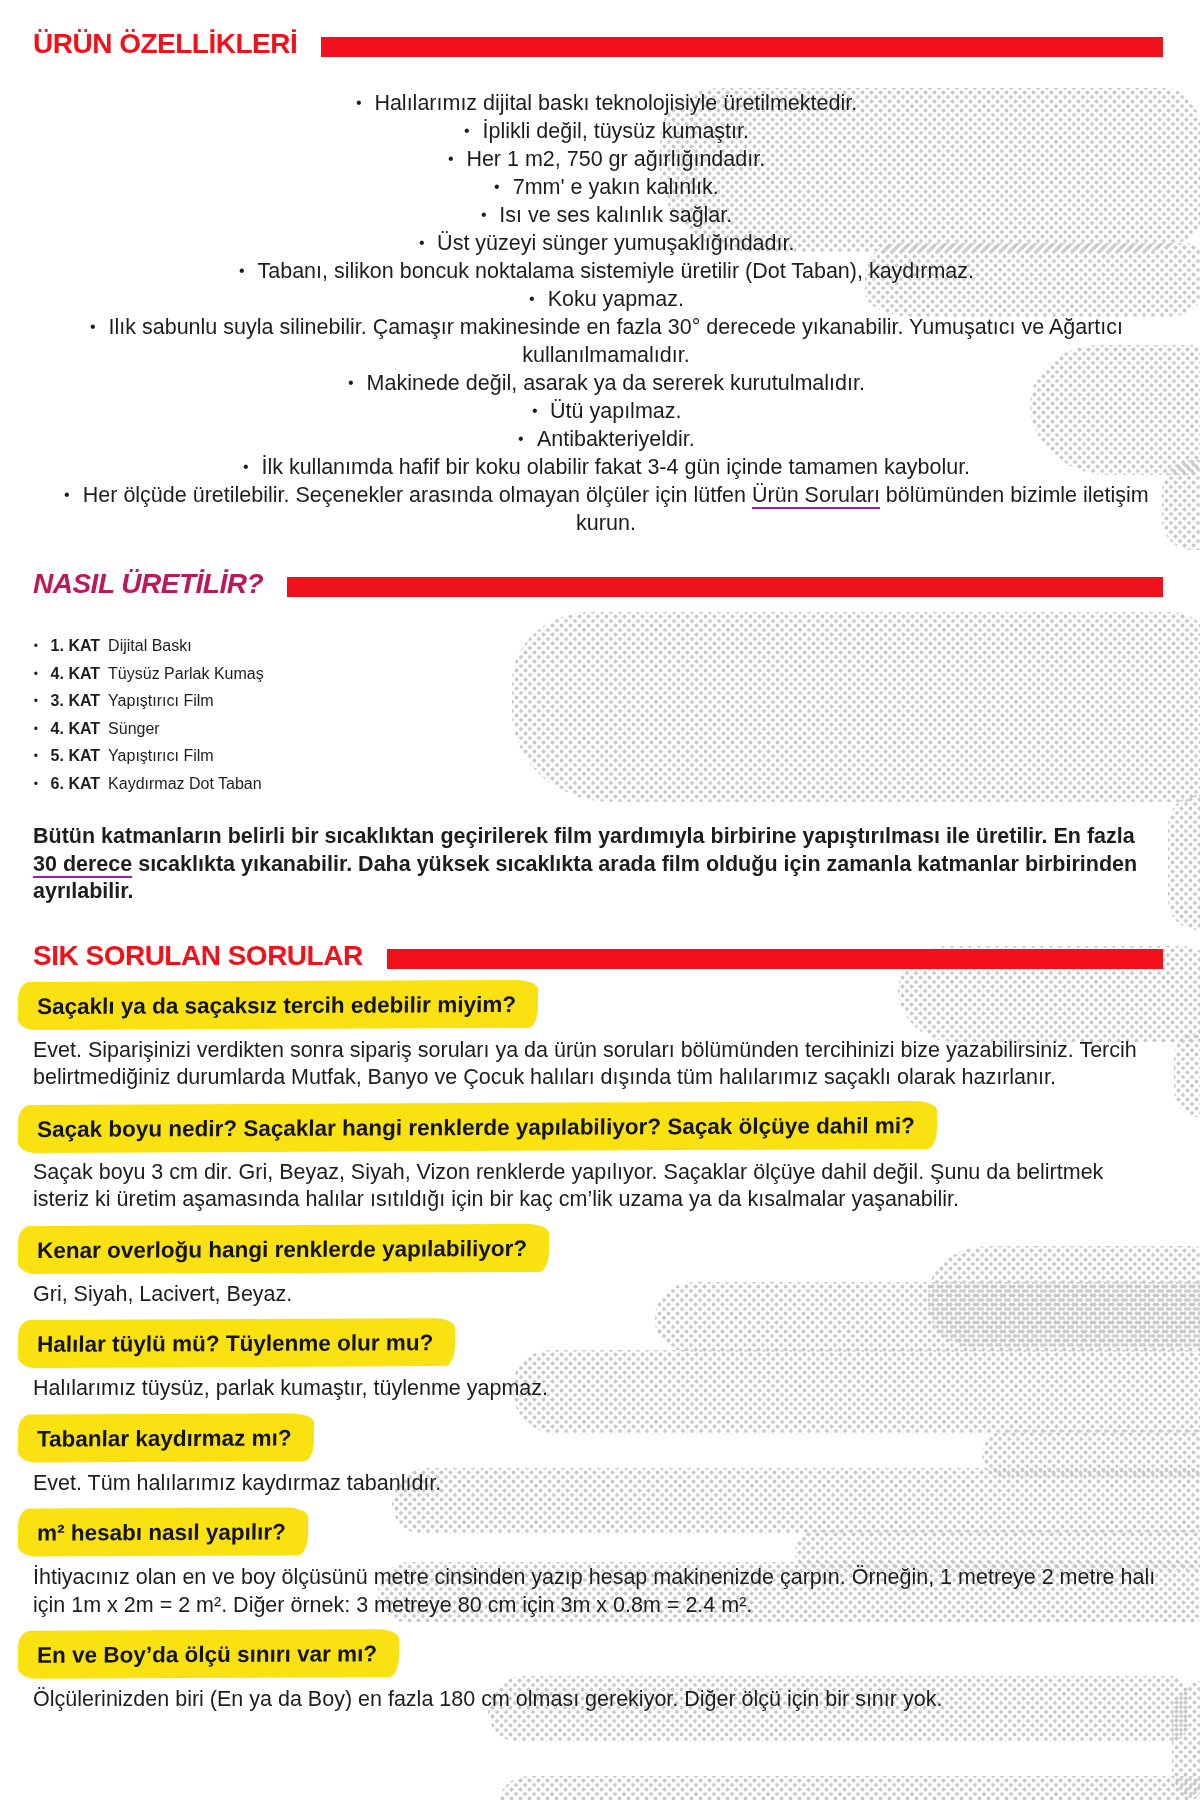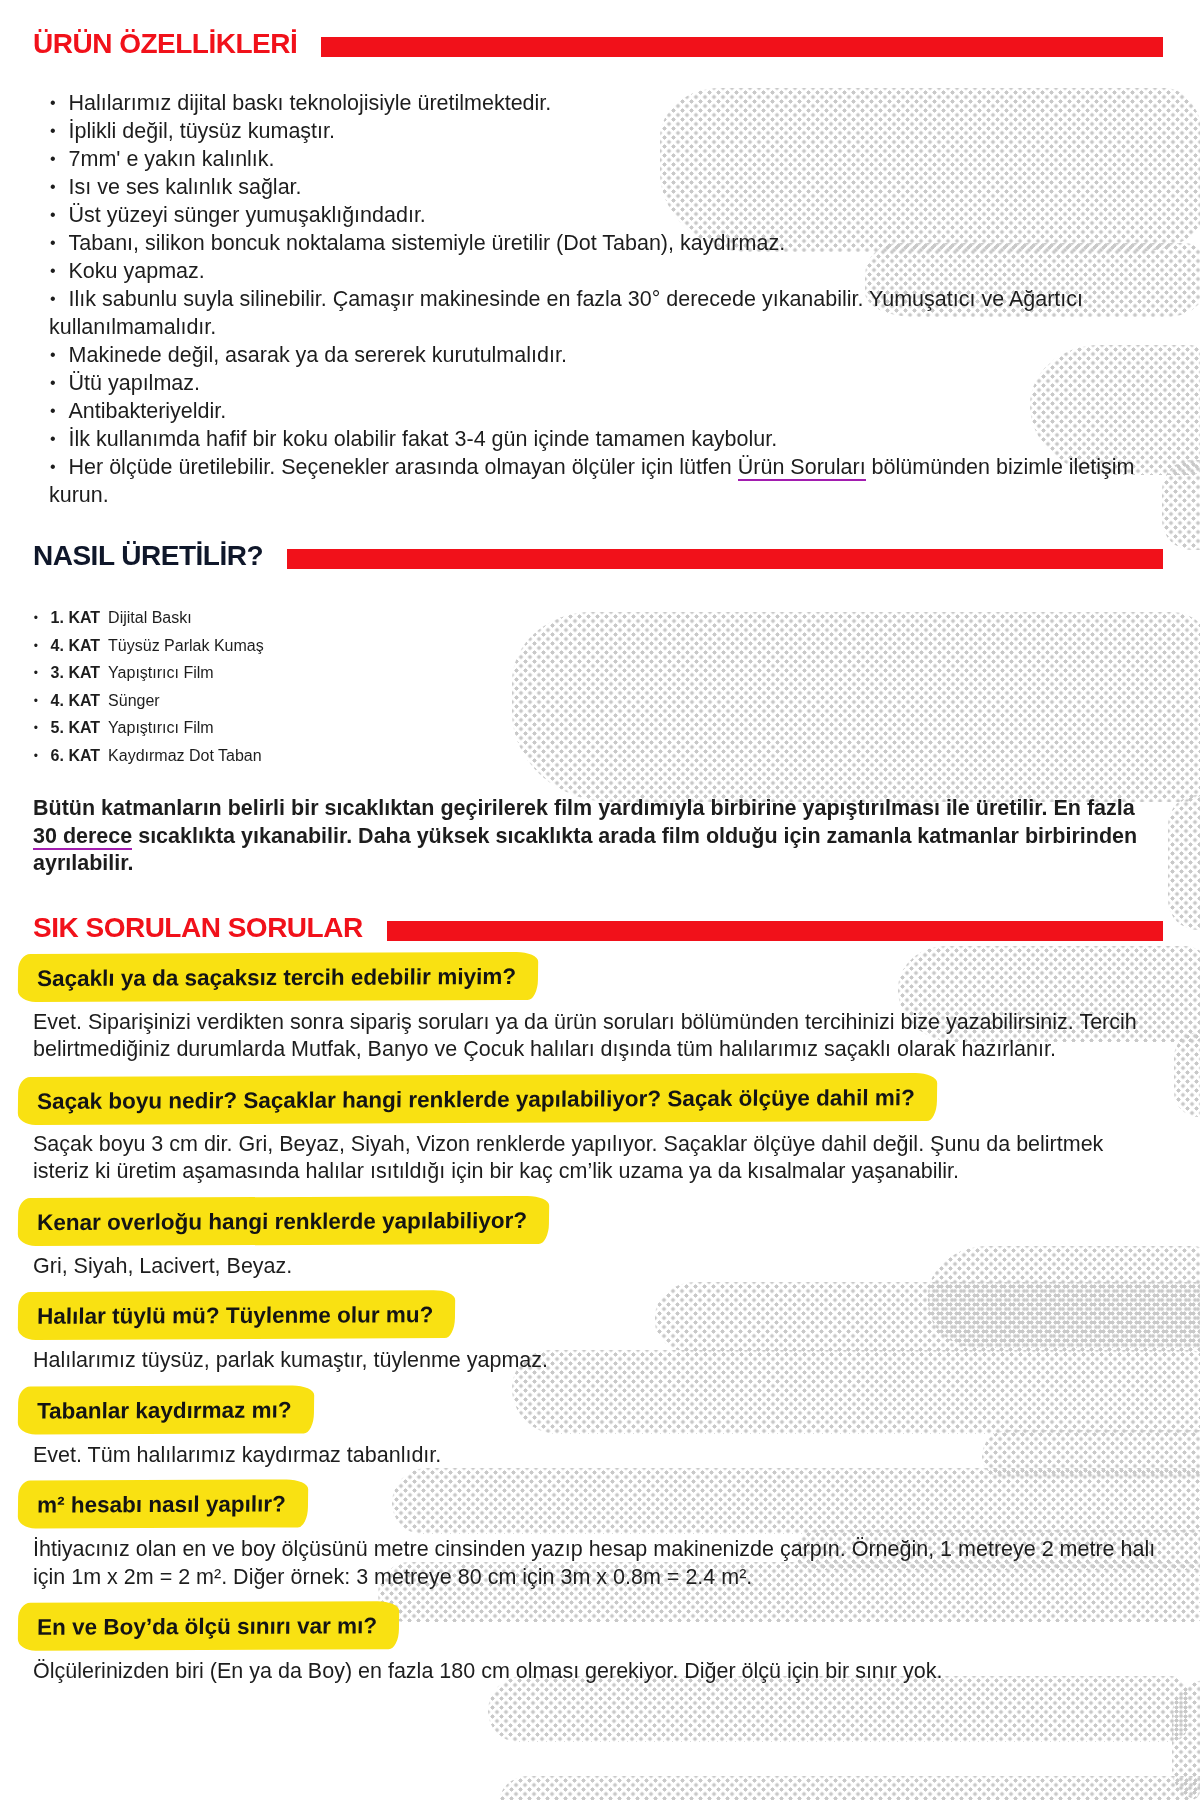--- a/index.html
+++ b/index.html
@@ -29,21 +29,21 @@
   }
   
   .hrow{display:flex;align-items:flex-end;column-gap:24px;}
   .htitle{
     font-size:28px;font-weight:bold;letter-spacing:-0.5px;
     line-height:28px;white-space:nowrap;
   }
   .hbar{flex:1;height:20px;margin-bottom:1px;}
   
   .feat{list-style:none;margin:31px 0 0 16px;padding:0;
-    font-size:21.5px;line-height:28px;font-weight:500;max-width:1132px;}
+    font-size:21.5px;line-height:28px;font-weight:500;max-width:1132px;text-align:center;}
   .feat li{margin:0;}
   .blt{display:inline-block;margin-right:12px;transform:scale(.75);}
   .u{border-bottom:2px solid #a21caf;}
   
   .layers{list-style:none;margin:34px 0 0 0;padding:0;
     font-size:16px;line-height:27.5px;font-weight:500;}
   .layers .lbl{font-weight:bold;margin-right:8px;}
   .para{margin:26px 0 0 0;font-size:21.5px;line-height:27.5px;
     font-weight:700;max-width:1132px;}
   
@@ -92,37 +92,38 @@
   <div class="content">
 
     <section>
       <div class="hrow">
         <span class="htitle" style="color: rgb(241, 17, 26);">ÜRÜN ÖZELLİKLERİ</span>
         <span class="hbar" style="background: rgb(241, 17, 26);"></span>
       </div>
       <ul class="feat" id="features-list">
           <li><span class="blt">•</span><span>Halılarımız dijital baskı teknolojisiyle üretilmektedir.</span></li>
           <li><span class="blt">•</span><span>İplikli değil, tüysüz kumaştır.</span></li>
+          <li><span class="blt">•</span><span>Her 1 m2, 750 gr ağırlığındadır.</span></li>
           <li><span class="blt">•</span><span>7mm' e yakın kalınlık.</span></li>
           <li><span class="blt">•</span><span>Isı ve ses kalınlık sağlar.</span></li>
           <li><span class="blt">•</span><span>Üst yüzeyi sünger yumuşaklığındadır.</span></li>
           <li><span class="blt">•</span><span>Tabanı, silikon boncuk noktalama sistemiyle üretilir (Dot Taban), kaydırmaz.</span></li>
           <li><span class="blt">•</span><span>Koku yapmaz.</span></li>
           <li><span class="blt">•</span><span>Ilık sabunlu suyla silinebilir. Çamaşır makinesinde en fazla 30° derecede yıkanabilir. Yumuşatıcı ve Ağartıcı kullanılmamalıdır.</span></li>
           <li><span class="blt">•</span><span>Makinede değil, asarak ya da sererek kurutulmalıdır.</span></li>
           <li><span class="blt">•</span><span>Ütü yapılmaz.</span></li>
           <li><span class="blt">•</span><span>Antibakteriyeldir.</span></li>
           <li><span class="blt">•</span><span>İlk kullanımda hafif bir koku olabilir fakat 3-4 gün içinde tamamen kaybolur.</span></li>
           <li><span class="blt">•</span><span>Her ölçüde üretilebilir. Seçenekler arasında olmayan ölçüler için lütfen </span><span class="u">Ürün Soruları</span><span> bölümünden bizimle iletişim kurun.</span></li>
         </ul>
     </section>
 
     <section class="mt2">
       <div class="hrow">
-        <span class="htitle" style="color: #0f172a;">NASIL ÜRETİLİR?</span>
+        <span class="htitle" style="color: #be185d; font-style: italic;">NASIL ÜRETİLİR?</span>
         <span class="hbar" style="background: rgb(241, 17, 26);"></span>
       </div>
       <ul class="layers" id="layers-list">
           <li><span class="blt">•</span><span class="lbl">1. KAT</span><span>Dijital Baskı</span></li>
           <li><span class="blt">•</span><span class="lbl">4. KAT</span><span>Tüysüz Parlak Kumaş</span></li>
           <li><span class="blt">•</span><span class="lbl">3. KAT</span><span>Yapıştırıcı Film</span></li>
           <li><span class="blt">•</span><span class="lbl">4. KAT</span><span>Sünger</span></li>
           <li><span class="blt">•</span><span class="lbl">5. KAT</span><span>Yapıştırıcı Film</span></li>
           <li><span class="blt">•</span><span class="lbl">6. KAT</span><span>Kaydırmaz Dot Taban</span></li>
         </ul>

